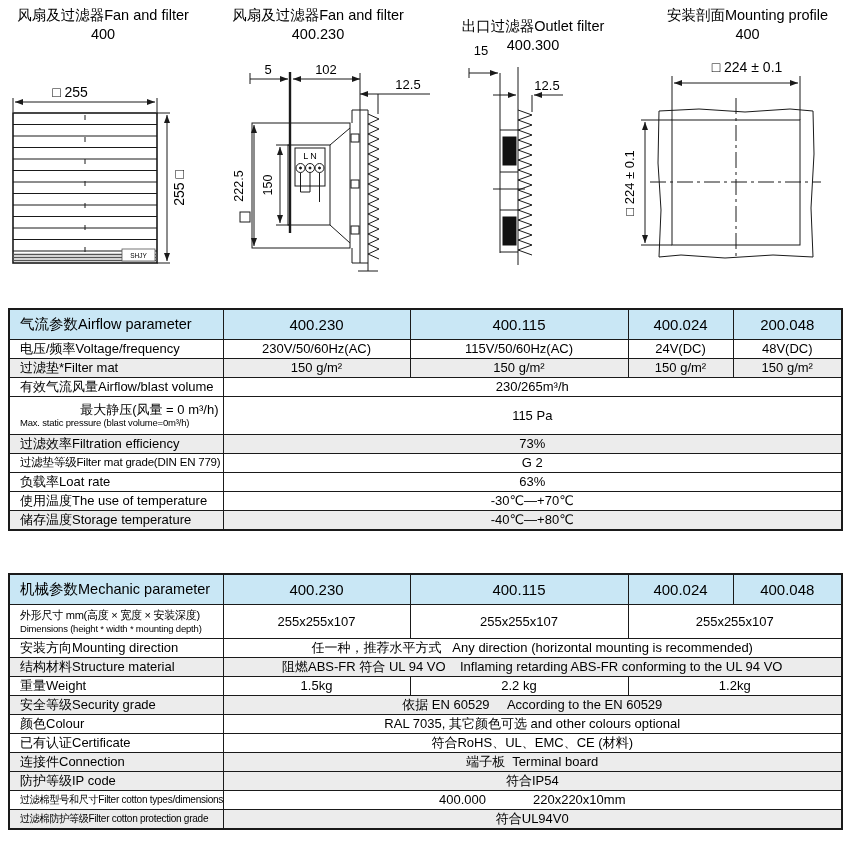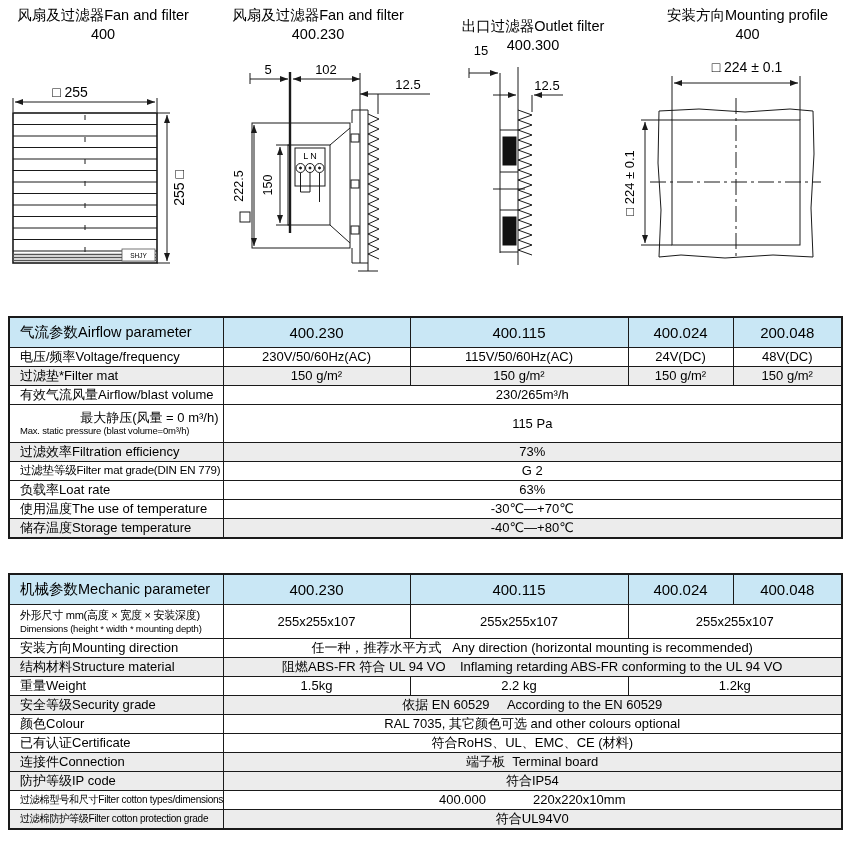--- a/index.html
+++ b/index.html
@@ -25,21 +25,21 @@
   .dwg .thk{stroke-width:1.6;}
   .dwg .xthk{stroke-width:2.4;}
   .dwg .dim{stroke-width:1;}
   .dwg .soft{stroke:#555;}
   .dwg .blk{fill:#111;stroke:#111;}
   .dwg .wbox{fill:#fff;stroke:#555;stroke-width:0.8;}
   .dwg text{fill:#000;stroke:none;font-family:"Liberation Sans","DejaVu Sans",sans-serif;}
 
   
   table{border-collapse:collapse;table-layout:fixed;position:absolute;left:8px;width:833px;background:#fff;}
-  #t-airflow{top:316px;}
+  #t-airflow{top:308px;}
   #t-mechanic{top:573px;}
   table{border:2px solid var(--line);}
   td{border:1px solid var(--line);font-size:13px;padding:0 4px;overflow:hidden;vertical-align:middle;}
   .c0{width:214px}.c1{width:187px}.c2{width:218px}.c3{width:105px}.c4{width:109px}
   tr.h30{height:30px}tr.h20{height:19px}tr.h38{height:38px}tr.h34{height:34px}
   tr.shade td{background:var(--shade-bg);}
   tr.head td{background:var(--header-bg);}
   .lbl{text-align:left;padding-left:10px;white-space:nowrap;}
   .val{text-align:center;white-space:pre;}
   .hlbl{font-size:14.5px;}
@@ -68,21 +68,21 @@
   </div>
   <div class="title t2">
     <div>风扇及过滤器Fan and filter</div>
     <div>400.230</div>
   </div>
   <div class="title t3">
     <div>出口过滤器Outlet filter</div>
     <div>400.300</div>
   </div>
   <div class="title t4">
-    <div>安装方向Mounting profile</div>
+    <div>安装剖面Mounting profile</div>
     <div>400</div>
   </div>
 
   <svg class="dwg" style="left:8px;top:85px" width="195" height="192" viewBox="0 0 195 192">
     <text x="62" y="12" font-size="14" text-anchor="middle">□  255</text>
     <line class="dim" x1="7" y1="17" x2="147" y2="17" marker-start="url(#arw)" marker-end="url(#arw)"></line>
     <line class="thin" x1="5" y1="13" x2="5" y2="27"></line>
     <line class="thin" x1="149" y1="13" x2="149" y2="27"></line>
     <rect class="thk" x="5" y="28" width="144" height="150"></rect>
     <line class="thin" x1="5" y1="39.5" x2="149" y2="39.5"></line>

